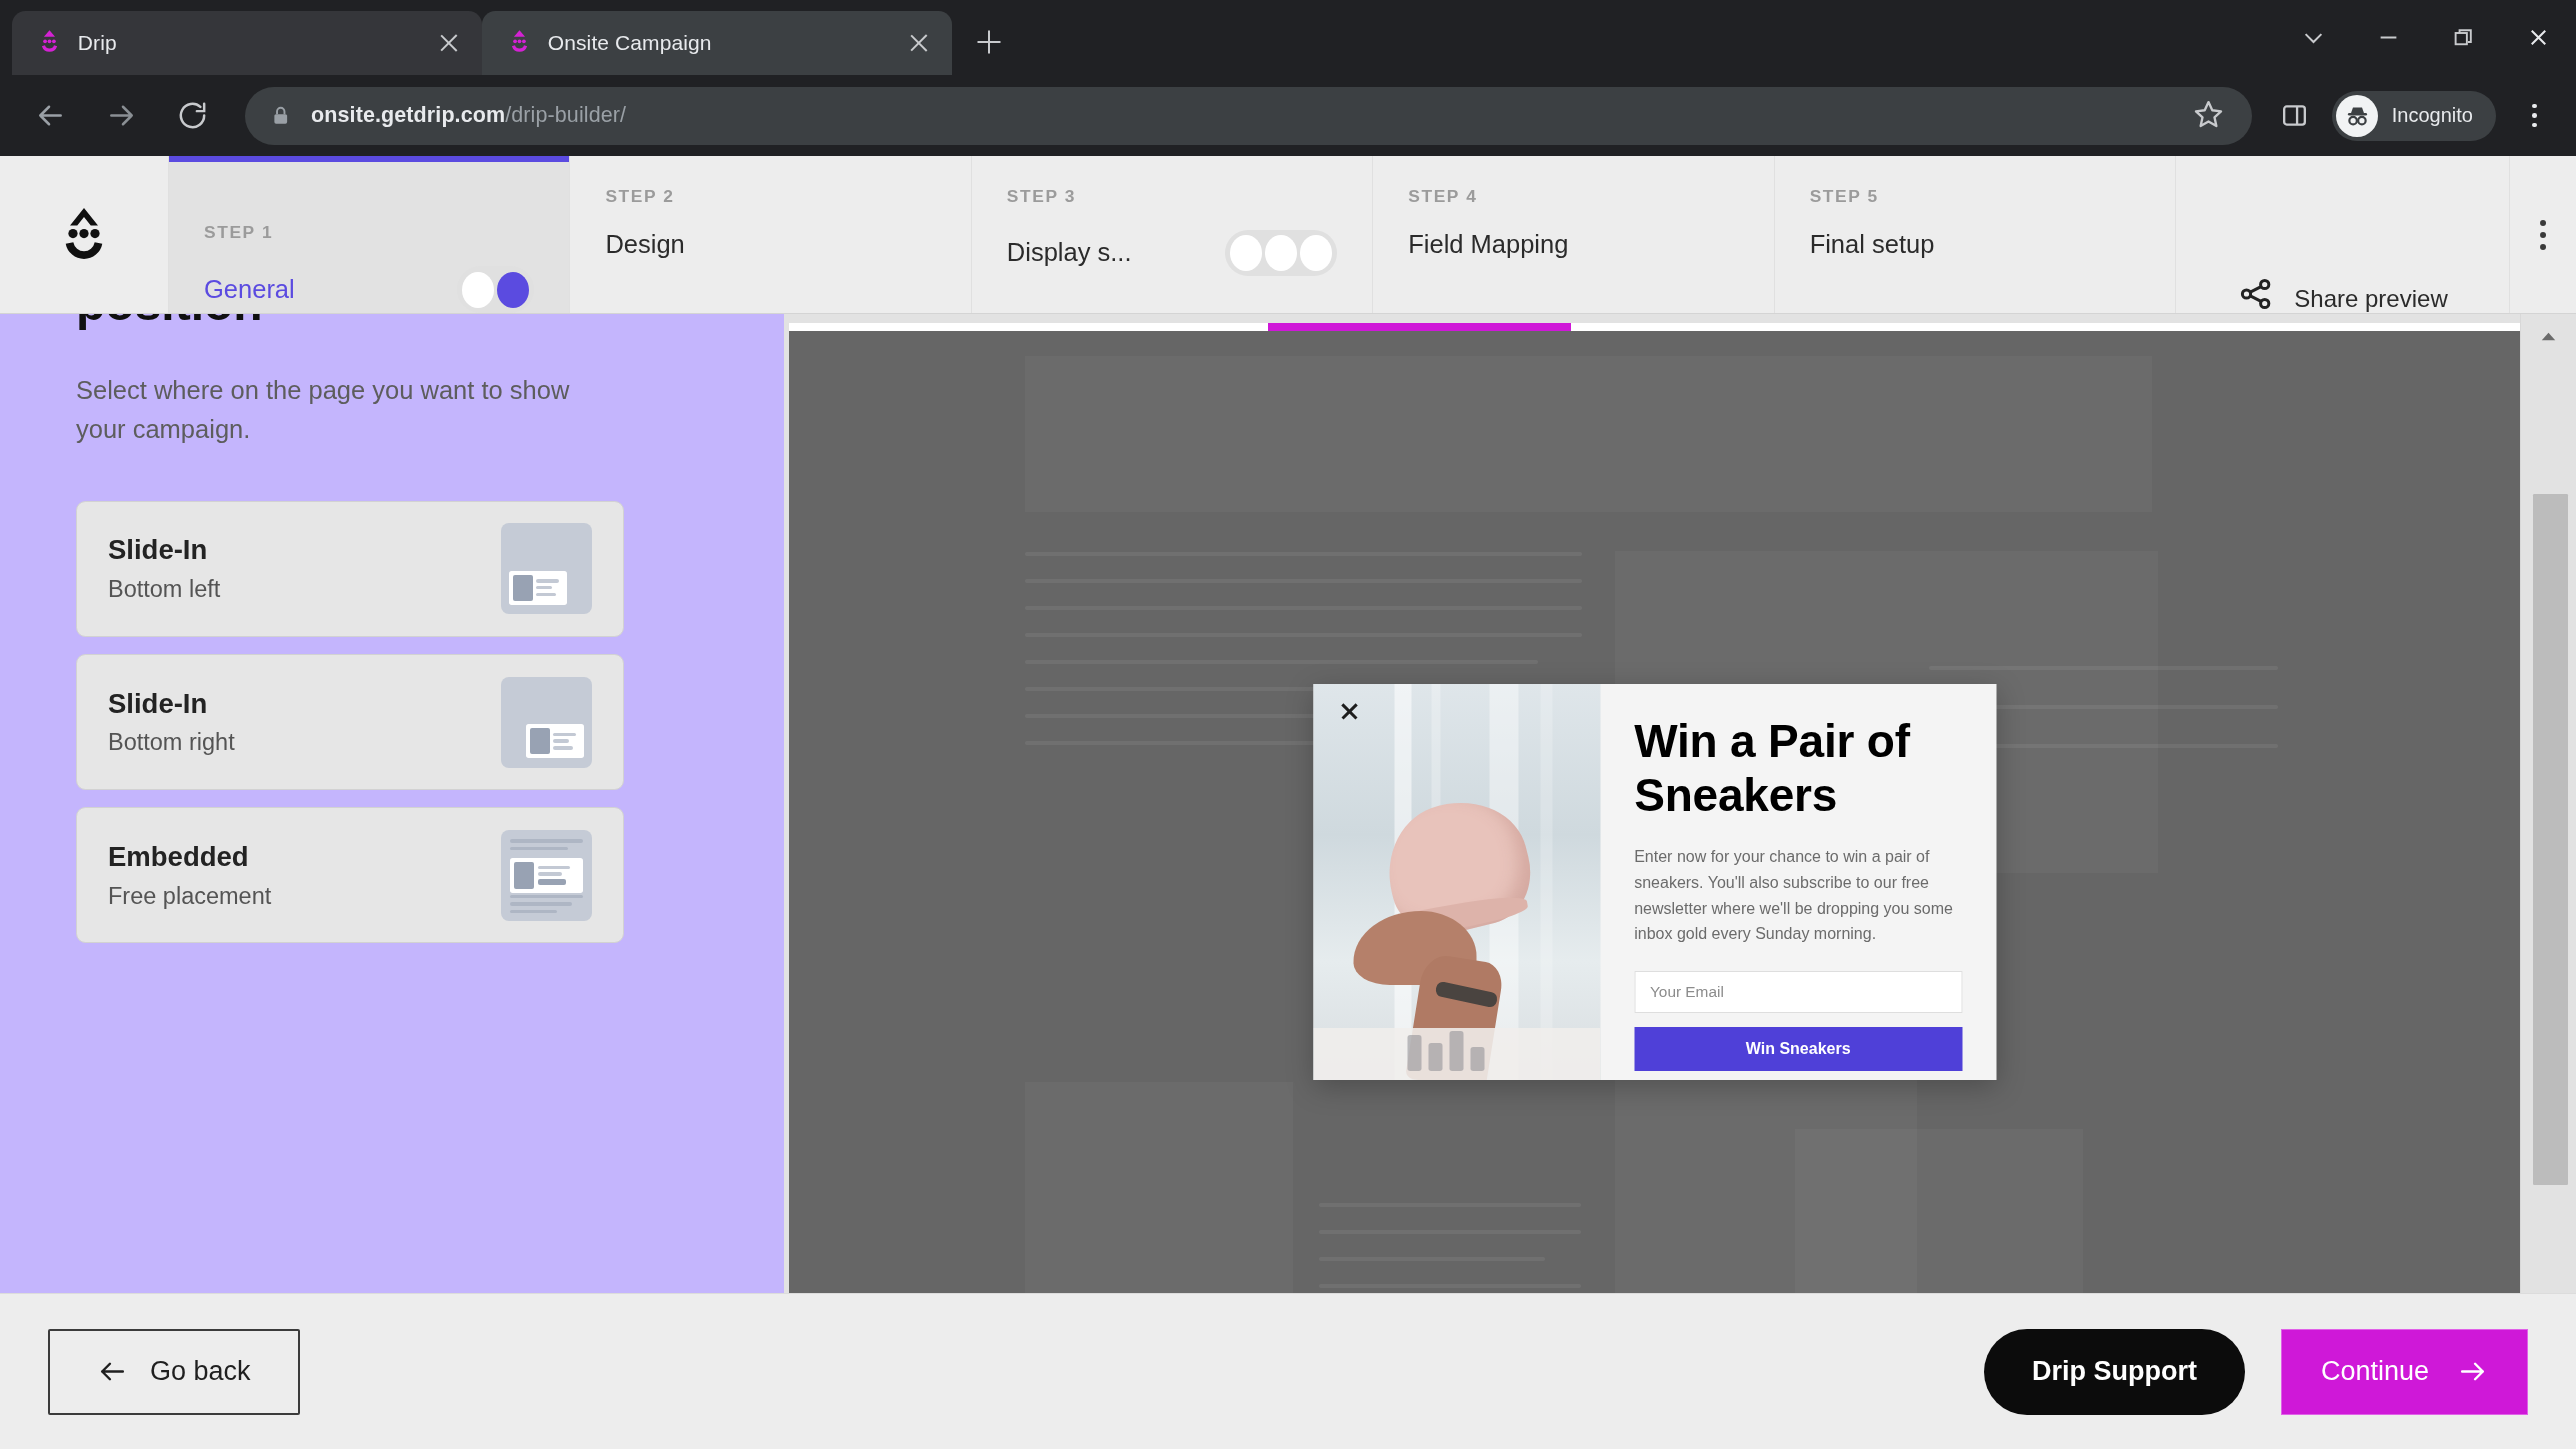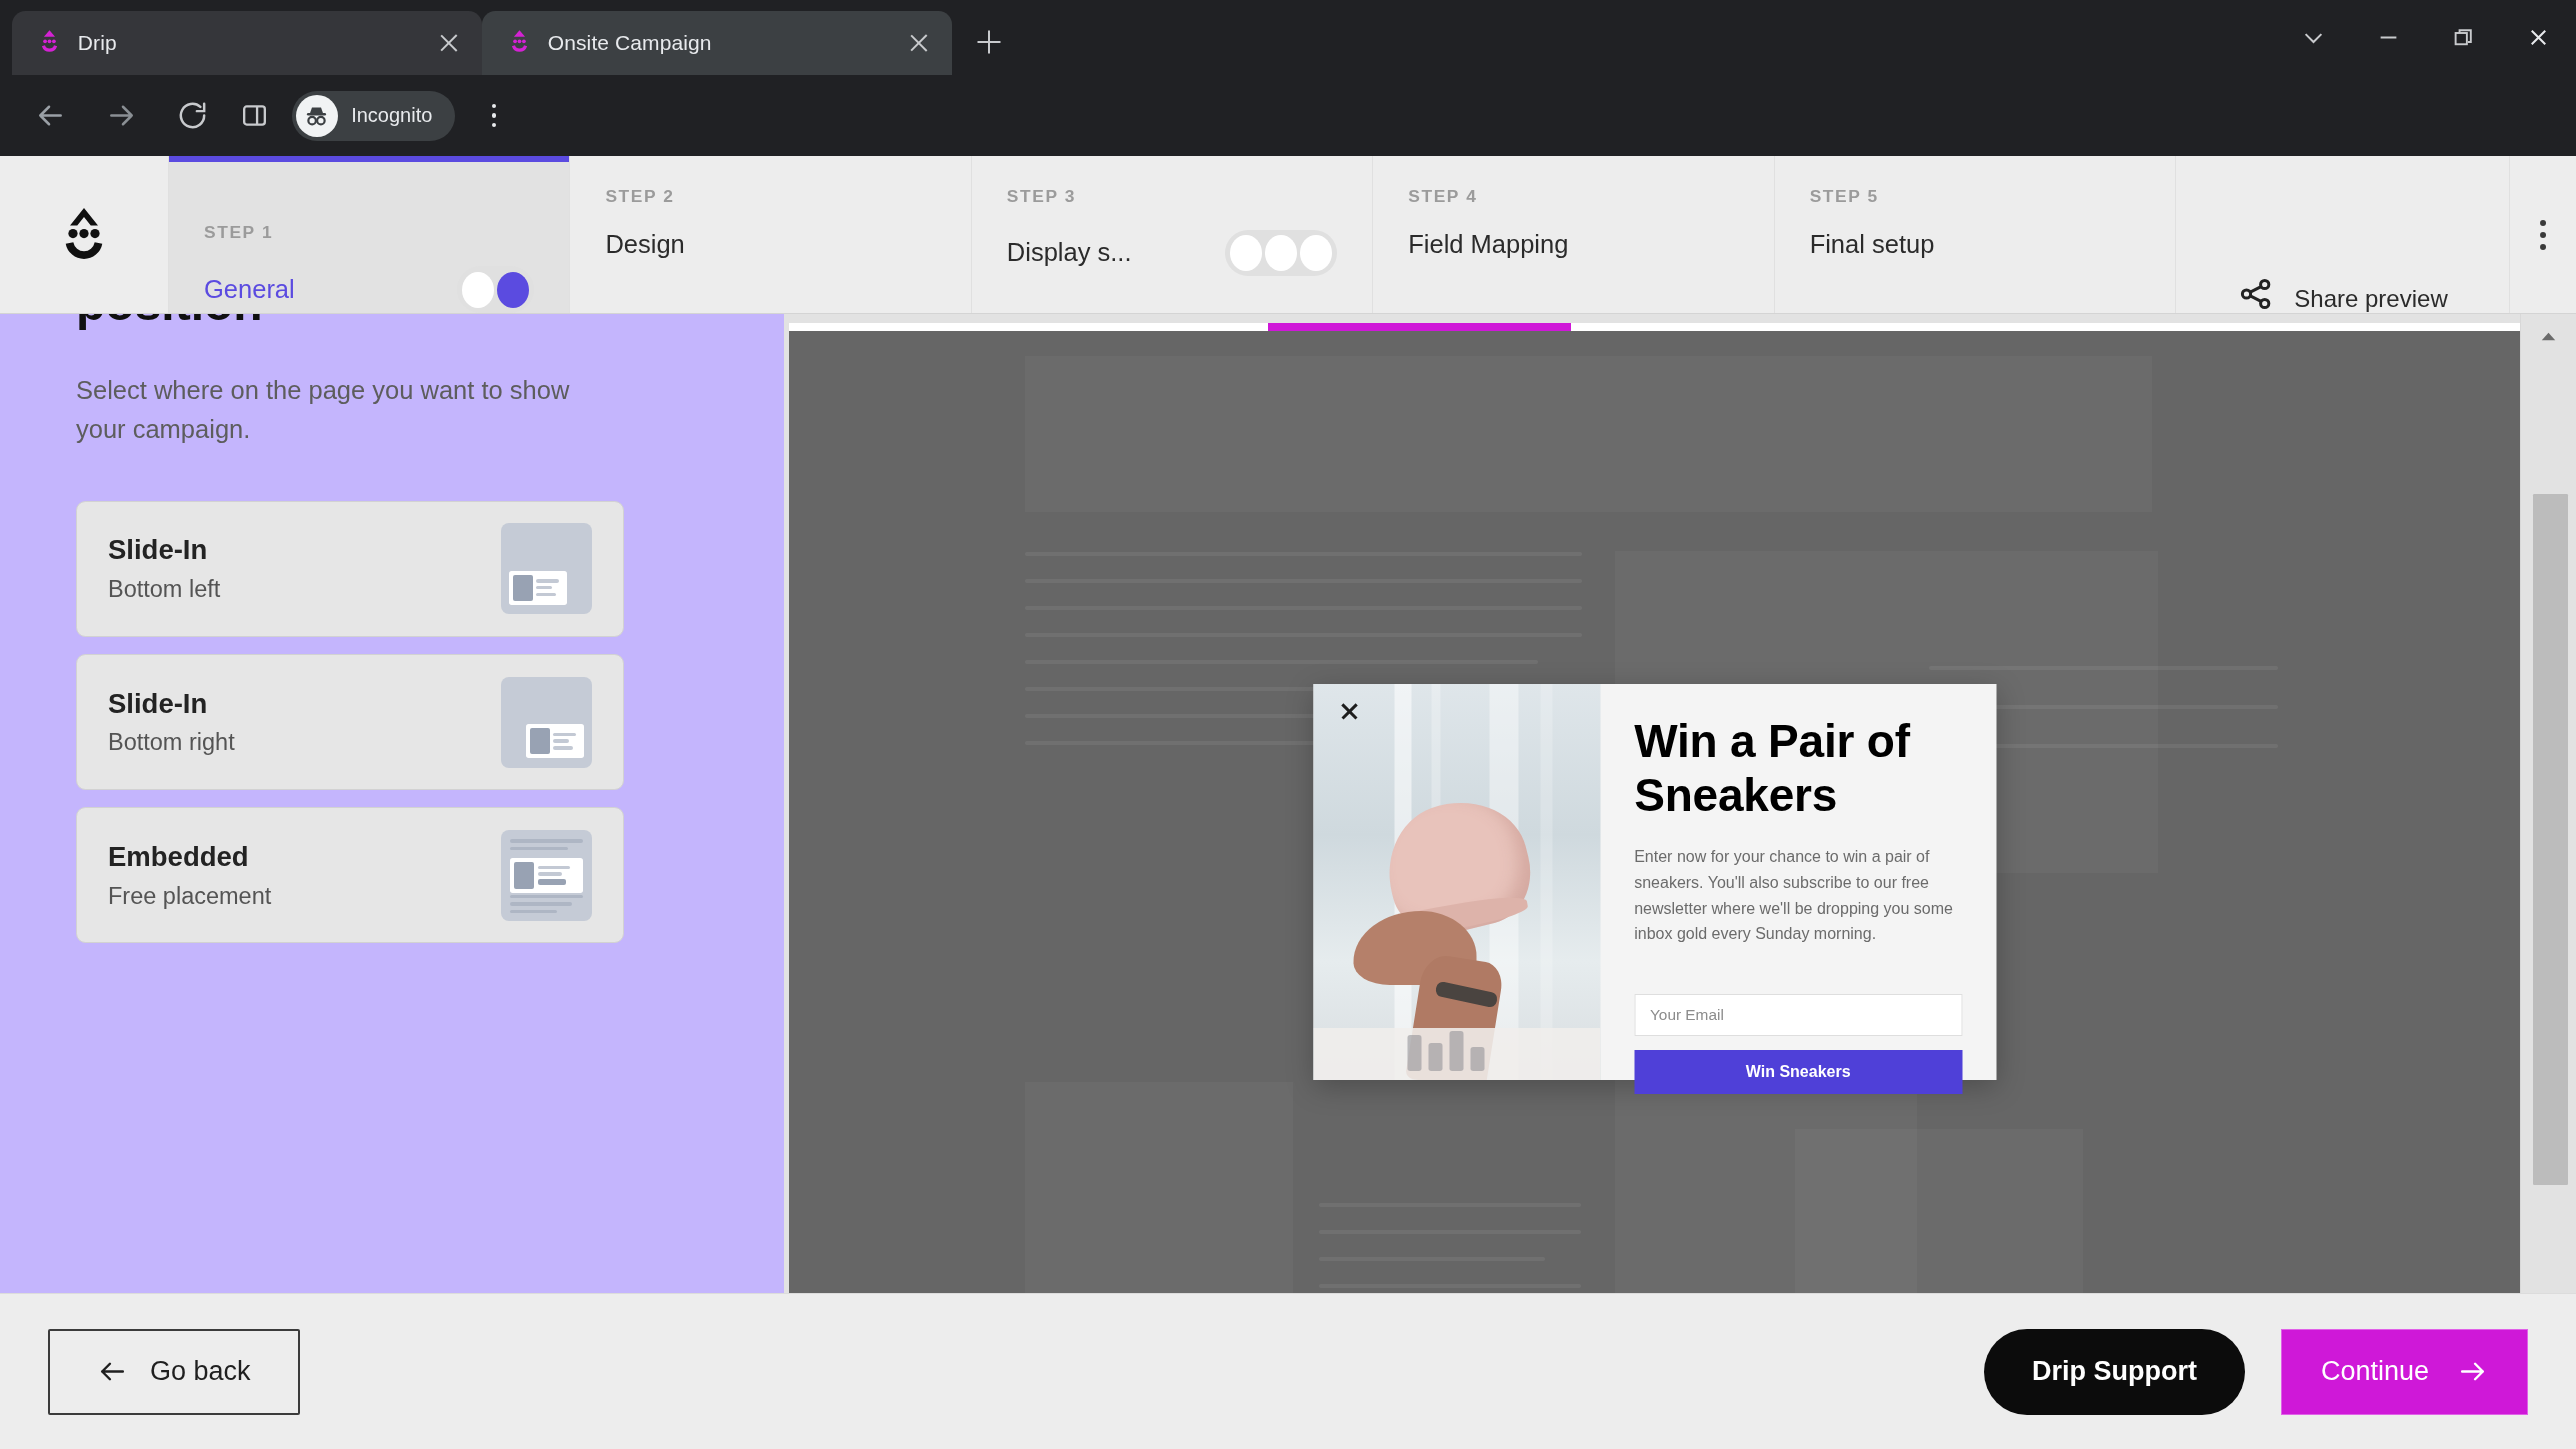--- a/index.html
+++ b/index.html
@@ -159,21 +159,21 @@
     background: #b07a64; border-radius: 30% 24% 10% 10% / 24% 20% 6% 6%; transform: rotate(9deg); }
   .watch { position:absolute; left: 122px; top: 303px; width: 62px; height: 14.8px;
     background: #4a4440; border-radius: 6.7px; transform: rotate(12deg); }
   .counter { position:absolute; left: 0; bottom: 0; width: 100%; height: 52px; background: rgba(240,238,236,.88); }
   .bottle { position:absolute; bottom: 9.4px; width: 14.8px; height: 36px; background: rgba(140,140,145,.55); border-radius: 2.7px; }
 
   .popup-body { flex: 1; padding: 31px 34px 0 34px; }
   .popup-h { font-size: 46px; font-weight: 700; color: #000000; line-height: 1.16; letter-spacing: -0.2px; }
   .popup-p { font-size: 16px; color: #6b6b6b; line-height: 1.62; margin-top: 21.5px; }
   .popup-input {
-    margin-top: 47px; height: 42px; border: 0.7px solid #dedede; background:#fff;
+    margin-top: 24px; height: 42px; border: 0.7px solid #dedede; background:#fff;
     display:flex; align-items:center; padding: 0 14.8px; font-size: 15.4px; color:#8c8c8c;
   }
   .popup-btn {
     margin-top: 13.4px; height: 44px; background: #4f40d8; color:#fff;
     display:flex; align-items:center; justify-content:center; font-size: 16px; font-weight: 700;
   }
 
   
   .vscroll { position:absolute; right: 0; top: 0; bottom: 0; width: 56px; background:#e2e2e2;
              border-left: 0.7px solid #d8d8d8; }
@@ -270,20 +270,32 @@
       <svg width="35" height="35" viewBox="0 0 24 24">
           <path d="M5 12h14M13 6l6 6-6 6" fill="none" stroke="#8a8f94" stroke-width="1.7" stroke-linecap="round" stroke-linejoin="round"></path>
         </svg>
     </div>
     <div class="navbtn">
       <svg width="35" height="35" viewBox="0 0 24 24">
           <path d="M20 12a8 8 0 1 1-2.6-5.9M20 4v5h-5" fill="none" stroke="#c8cacd" stroke-width="1.7" stroke-linecap="round"></path>
         </svg>
     </div>
 
+    <div class="omnibox">
+      <svg width="25.5" height="25.5" viewBox="0 0 24 24">
+        <rect x="6" y="10.5" width="12" height="9" rx="1.6" fill="#9aa0a6"></rect>
+        <path d="M8.5 10.5V8a3.5 3.5 0 0 1 7 0v2.5" fill="none" stroke="#9aa0a6" stroke-width="1.8"></path>
+      </svg>
+      <span class="omni-url"><b>onsite.getdrip.com</b><span>/drip-builder/</span></span>
+      <span class="omni-star">
+        <svg width="35" height="35" viewBox="0 0 24 24">
+            <path d="M12 3.5l2.6 5.6 6 .7-4.5 4.1 1.3 6-5.4-3.1-5.4 3.1 1.3-6L3.4 9.8l6-.7z" fill="none" stroke="#c8cacd" stroke-width="1.6" stroke-linejoin="round"></path>
+          </svg>
+      </span>
+    </div>
 
     <div class="tb-icon">
       <svg width="31" height="31" viewBox="0 0 24 24">
           <rect x="4" y="5" width="16" height="14" rx="2" fill="none" stroke="#c8cacd" stroke-width="1.8"></rect>
           <path d="M14 5v14" stroke="#c8cacd" stroke-width="1.8"></path>
         </svg>
     </div>
 
     <div class="incognito-pill">
       <span class="incog-avatar">

